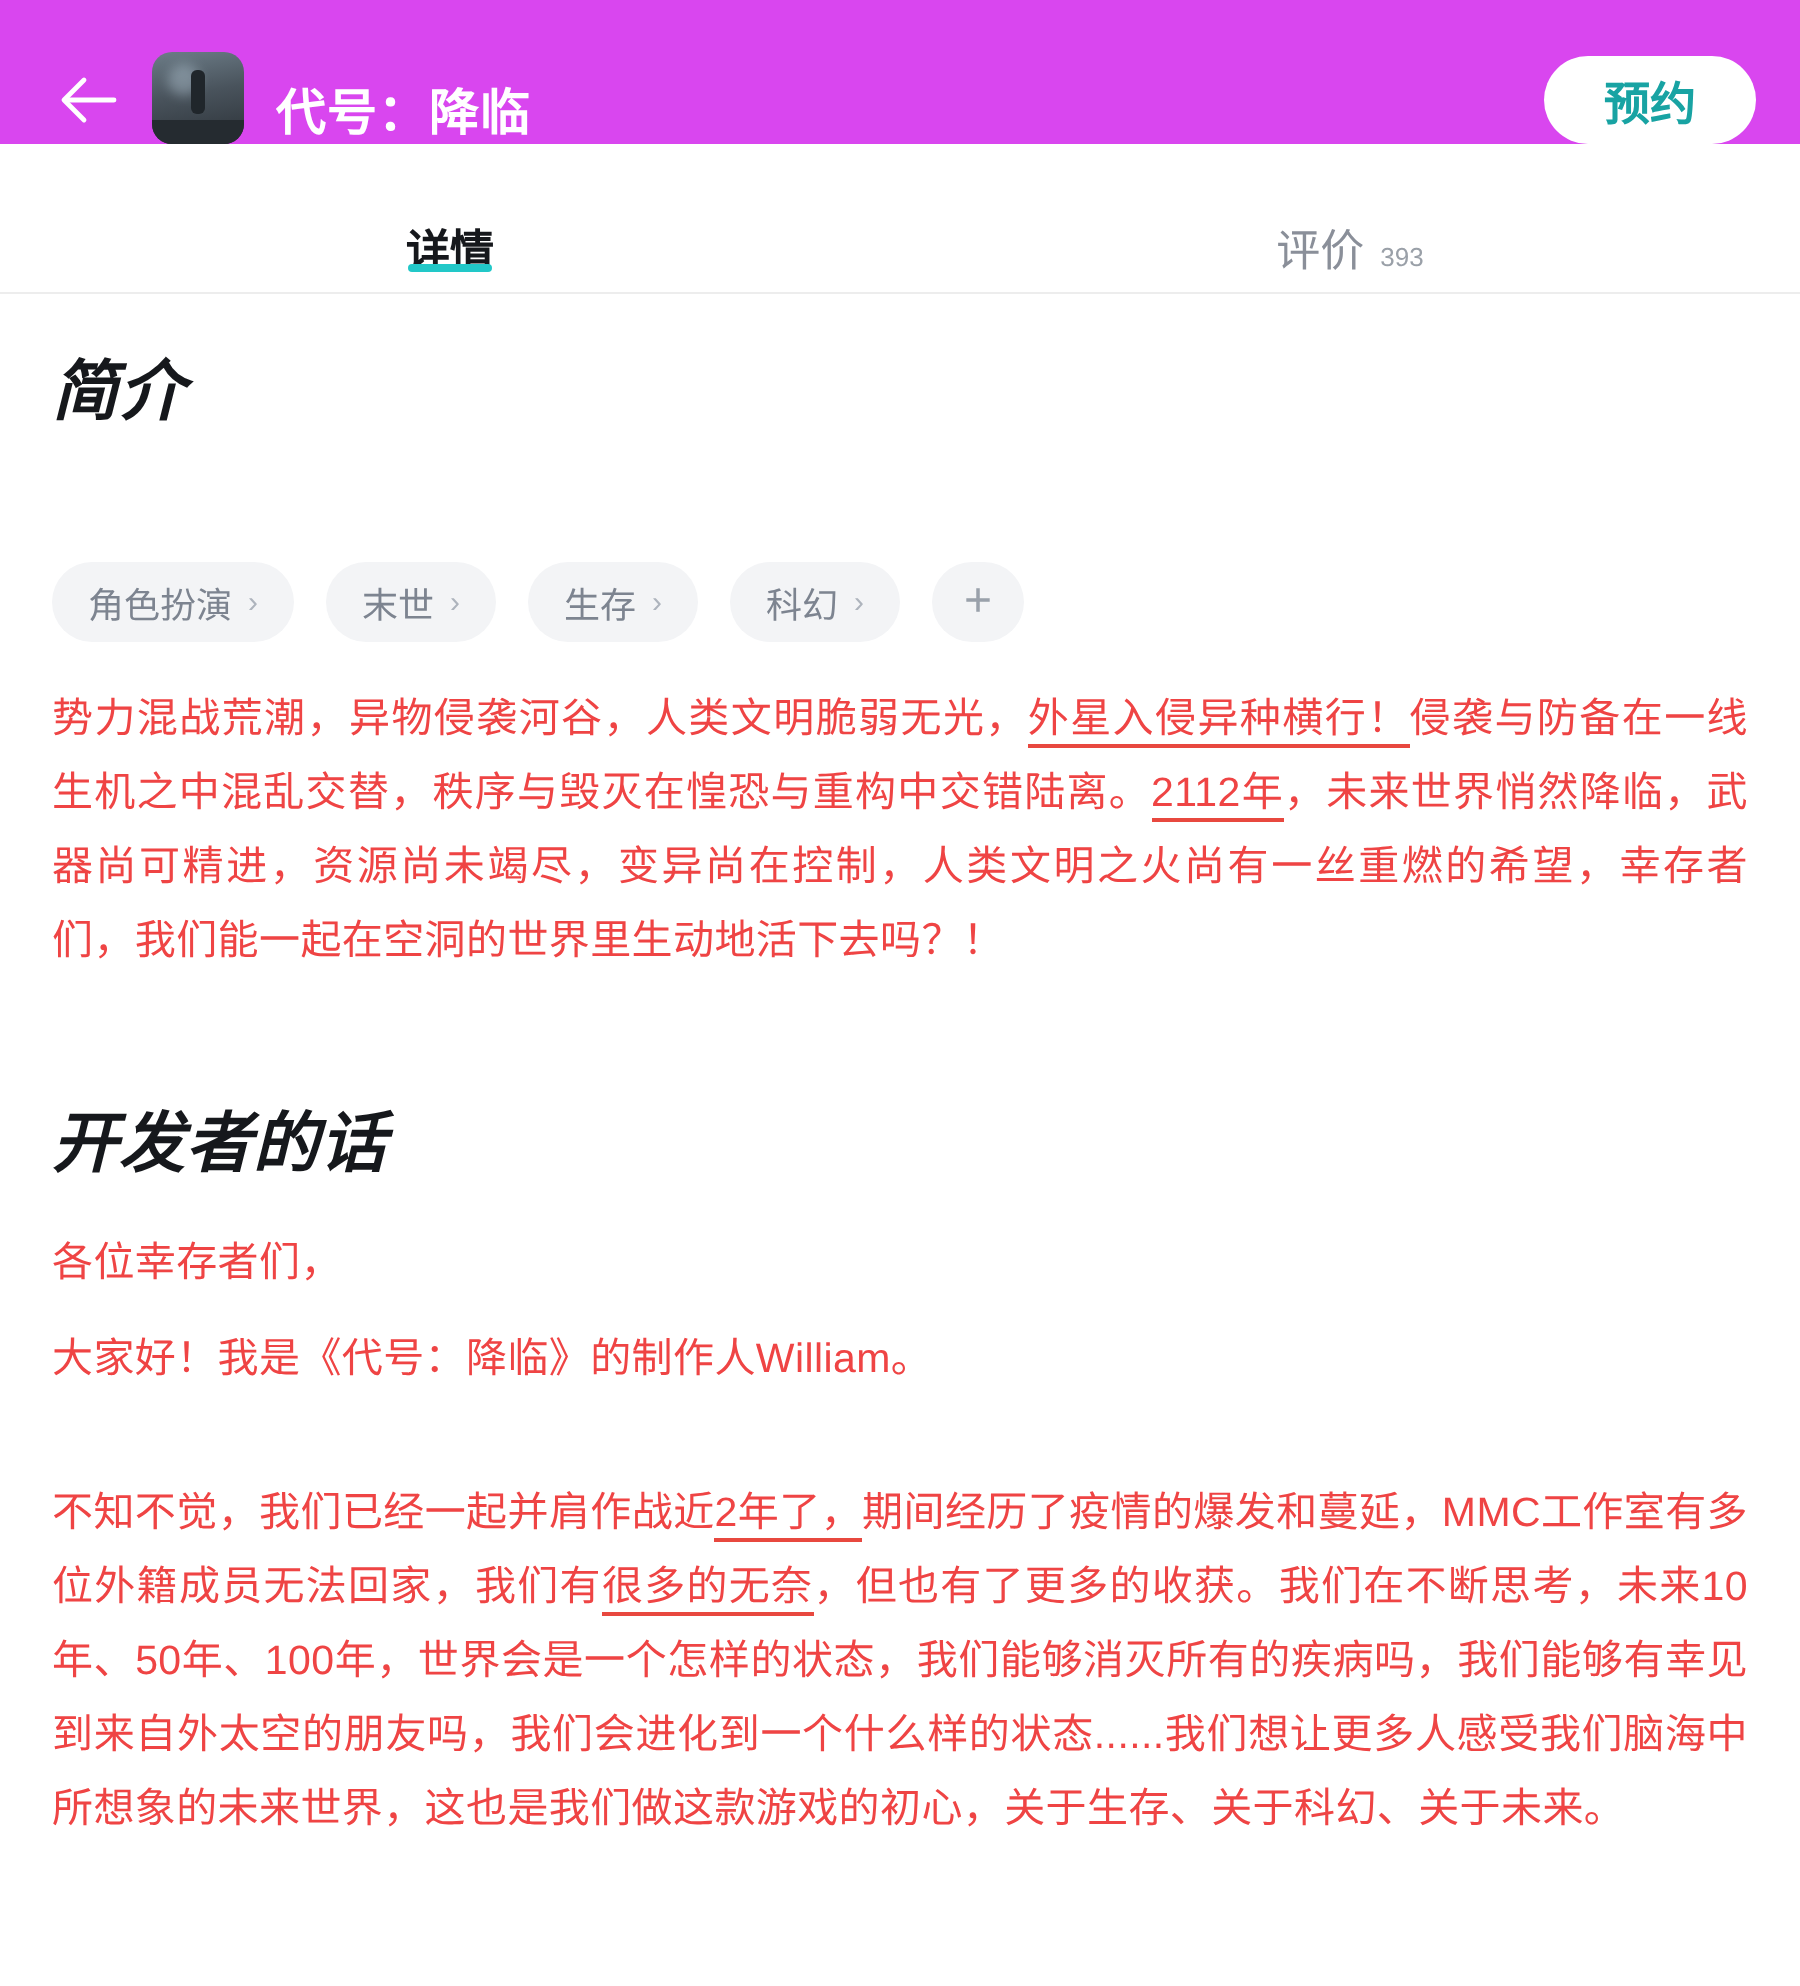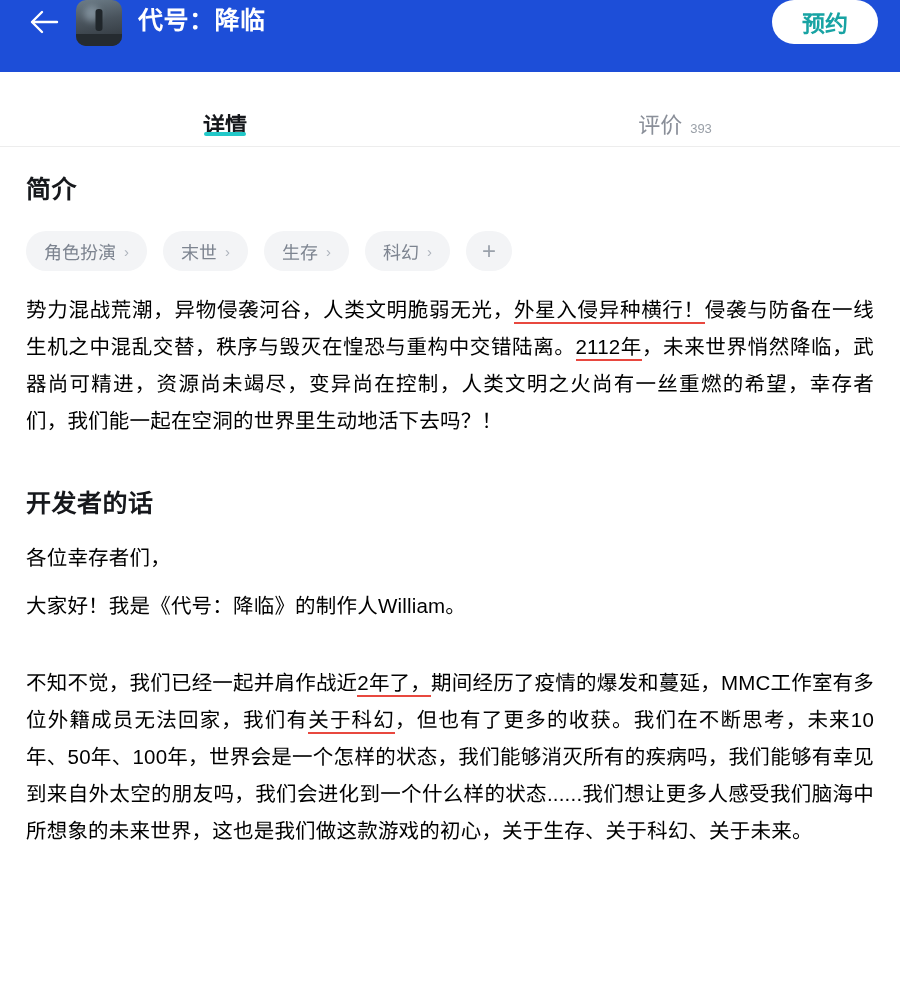--- a/index.html
+++ b/index.html
@@ -12,23 +12,23 @@
     height: 993px;
     font-family: "Liberation Sans", "DejaVu Sans", sans-serif;
     color: #1a1a1a;
     overflow: hidden;
     position: relative;
   }
 
   
   .header {
     height: 72px;
-    background: #1d4ed8;
-    display: flex;
-    align-items: flex-start;
+    background: #d946ef;
+    display: flex;
+    align-items: flex-end;
     padding: 0 22px;
     box-sizing: border-box;
   }
   .back-btn {
     width: 44px;
     height: 44px;
     display: flex;
     align-items: center;
     justify-content: center;
     cursor: pointer;
@@ -137,65 +137,67 @@
     border-radius: 2px;
     background: #22c8c8;
   }
 
   
   .content {
     padding: 0 26px;
     box-sizing: border-box;
   }
   h2.section-title {
-    font-size: 25px;
+    font-size: 33px;
     font-weight: 700;
     color: #16181c;
     margin: 22px 0 0 0;
     letter-spacing: .5px;
+    font-style: italic;
   }
   h2.section-title.dev {
-    margin-top: 44px;
+    margin-top: 56px;
   }
 
   .tag-row {
     display: flex;
     align-items: center;
     gap: 16px;
     margin-top: 26px;
   }
   .tag {
     background: #f3f4f6;
     color: #7d8490;
     border-radius: 20px;
     height: 40px;
     padding: 0 18px;
     display: flex;
     align-items: center;
     font-size: 18px;
     cursor: pointer;
     white-space: nowrap;
+    margin-top: 38px;
   }
   .tag .chev {
     margin-left: 8px;
     font-size: 15px;
     color: #aeb4bd;
   }
   .tag.plus {
     width: 46px;
     padding: 0;
     justify-content: center;
     font-size: 24px;
     color: #9aa1ab;
   }
 
   p.para {
     font-size: 20.5px;
     line-height: 37px;
-    color: #000000;
+    color: #ef4444;
     margin: 20px 0 0 0;
     text-align: justify;
     letter-spacing: .2px;
   }
   p.para.tight { margin-top: 11px; }
   .u-red {
     border-bottom: 2.5px solid #e8483f;
     padding-bottom: 1px;
   }
 
@@ -272,16 +274,16 @@
 
   <p class="para">各位幸存者们，</p>
   <p class="para tight">大家好！我是《代号：降临》的制作人William。</p>
 
   <div class="block-gap"></div>
 
 
   <div class="block-gap"></div>
 
   <p class="para">
-    <span>不知不觉，我们已经一起并肩作战近</span><span class="u-red">2年了，</span><span>期间经历了疫情的爆发和蔓延，MMC工作室有多位外籍成员无法回家，我们有</span><span class="u-red">关于科幻</span><span>，但也有了更多的收获。我们在不断思考，未来10年、50年、100年，世界会是一个怎样的状态，我们能够消灭所有的疾病吗，我们能够有幸见到来自外太空的朋友吗，我们会进化到一个什么样的状态......我们想让更多人感受我们脑海中所想象的未来世界，这也是我们做这款游戏的初心，关于生存、关于科幻、关于未来。</span>
+    <span>不知不觉，我们已经一起并肩作战近</span><span class="u-red">2年了，</span><span>期间经历了疫情的爆发和蔓延，MMC工作室有多位外籍成员无法回家，我们有</span><span class="u-red">很多的无奈</span><span>，但也有了更多的收获。我们在不断思考，未来10年、50年、100年，世界会是一个怎样的状态，我们能够消灭所有的疾病吗，我们能够有幸见到来自外太空的朋友吗，我们会进化到一个什么样的状态......我们想让更多人感受我们脑海中所想象的未来世界，这也是我们做这款游戏的初心，关于生存、关于科幻、关于未来。</span>
   </p>
 
 </div>
 
 </body></html>

